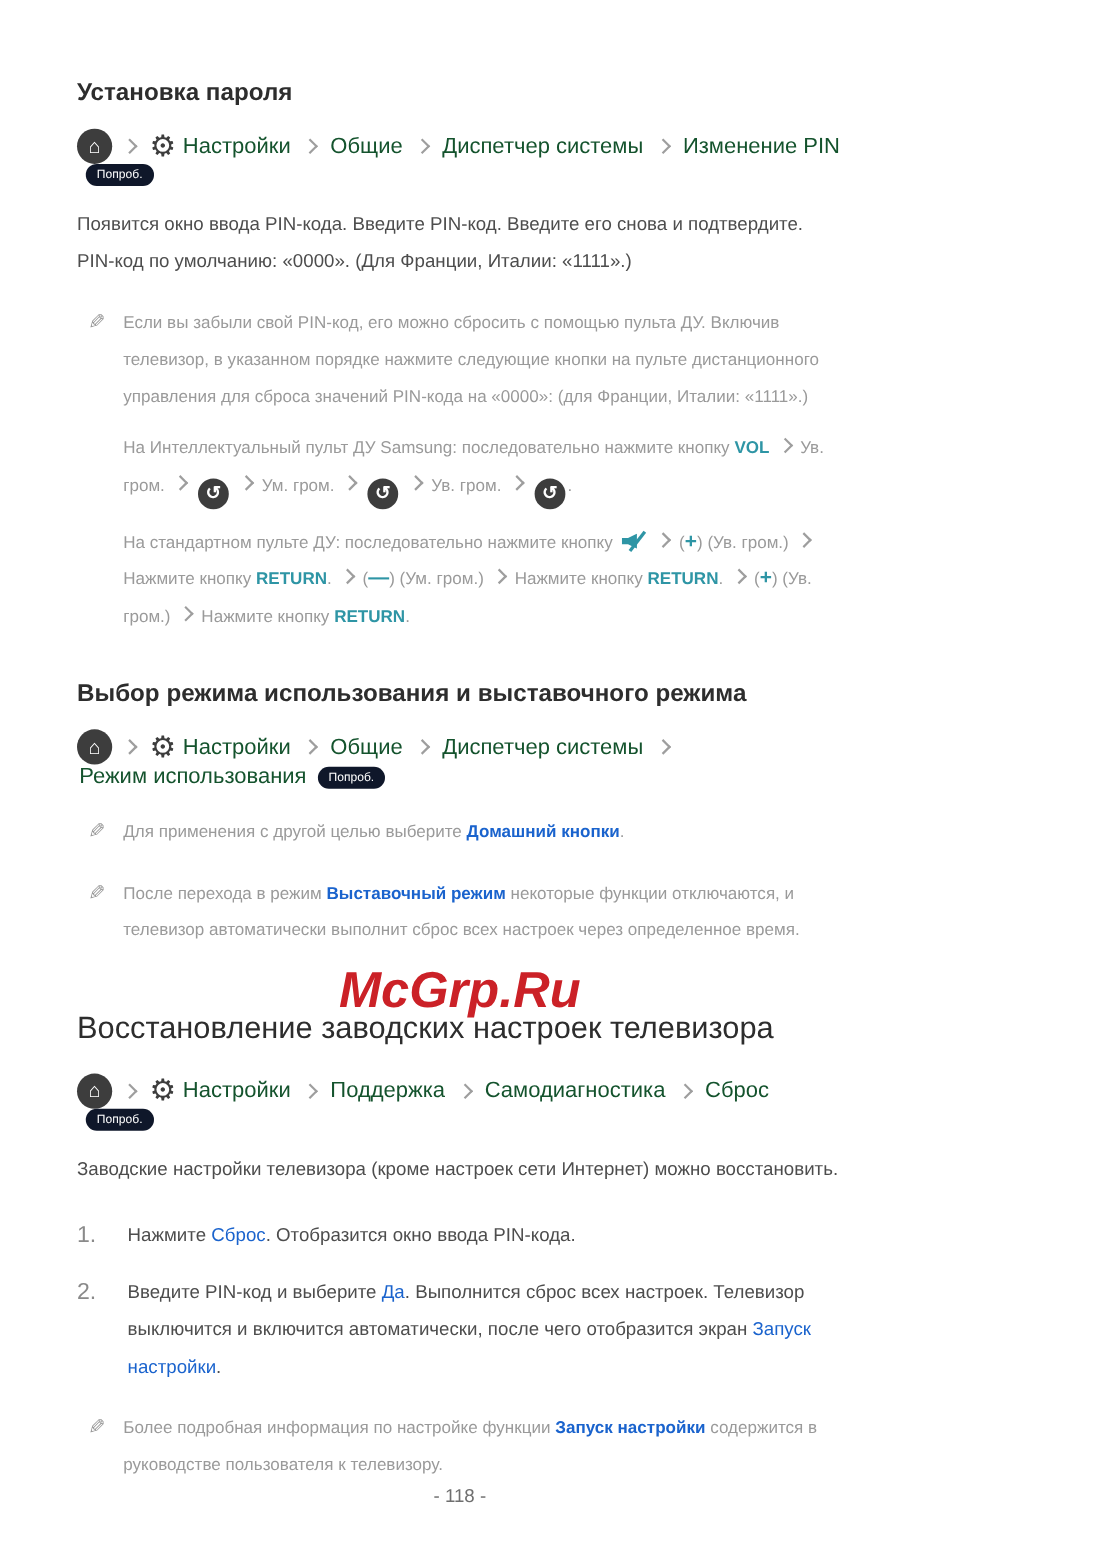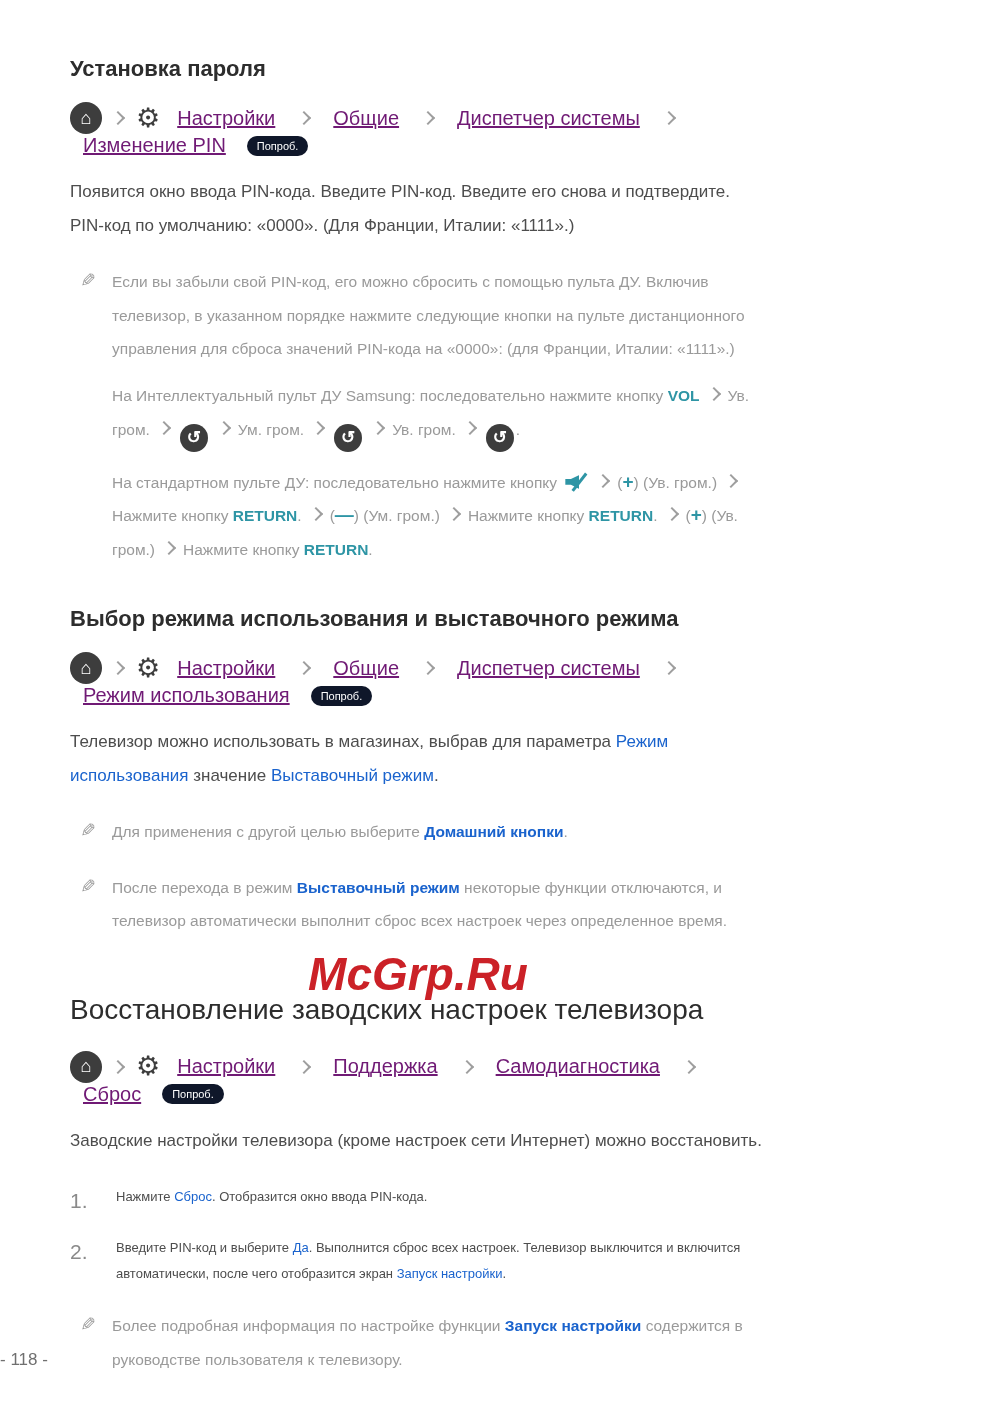--- a/index.html
+++ b/index.html
@@ -1,38 +1,38 @@
 <!DOCTYPE html>
 <html lang="ru"><head>
 <meta charset="utf-8">
 <style>
   html,body{margin:0;padding:0;background:#ffffff;}
   body{width:1000px;height:1414px;position:relative;overflow:hidden;
        font-family:"Liberation Sans", sans-serif;color:#4d4d4d;}
   .page{position:relative;width:836px;height:1414px;box-sizing:border-box;
-        padding:56px 70px 0 70px;}
+        padding:71px 70px 0 70px;}
   h2.sec-title{font-size:22px;line-height:1.2;color:#2d2d2d;font-weight:bold;
         margin:0 0 20px 0;}
   h1.big-title{font-size:28px;line-height:1.2;color:#2d2d2d;font-weight:normal;
         margin:2px 0 24px 0;}
   .breadcrumb{display:flex;align-items:center;flex-wrap:wrap;
         font-size:20px;margin:0 0 18px 0;min-height:32px;}
   .breadcrumb .seg{display:inline-flex;align-items:center;}
   p.body{font-size:17px;line-height:2.0;margin:0 0 16px 0;color:#4d4d4d;}
   .note{display:flex;margin:22px 0 10px 0;}
   .note .pencil{flex:0 0 26px;margin-top:4px;color:#9a9a9a;font-size:19px;
         transform:scaleX(-1);display:inline-block;text-align:left;}
   .note .note-body{flex:1;margin-left:16px;}
   .note p{font-size:15.5px;line-height:2.15;color:#9a9a9a;margin:0 0 14px 0;}
   .note p:last-child{margin-bottom:0;}
   
   .seg{white-space:pre-wrap;}
   .link{color:#1a63cd;}
   .linkb{color:#1a63cd;font-weight:bold;}
-  .bc-link{color:#701a75;margin:0 13px;text-decoration:underline;}
+  .bc-link{color:#14532d;margin:0 2px;}
   .teal{color:#2e95a5;font-weight:bold;}
   .plus,.minus{color:#2e95a5;font-weight:bold;font-size:19px;line-height:1;}
   .chev{display:inline-block;width:8px;height:8px;border-top:2px solid #9e9e9e;
         border-right:2px solid #9e9e9e;transform:rotate(45deg);
         margin:0 11px;flex:none;}
   p .chev{margin:0 9px;vertical-align:2px;}
   .home-icon{display:inline-flex;align-items:center;justify-content:center;
         width:32px;height:32px;border-radius:50%;background:#3d3d3d;color:#ffffff;
         font-size:18px;flex:none;}
   .gear-icon{color:#3d3d3d;font-size:27px;margin:0 4px 0 2px;line-height:1;}
@@ -45,22 +45,22 @@
         background:#2e95a5;clip-path:polygon(0 30%,40% 30%,100% 0,100% 100%,40% 70%,0 70%);}
   .mute-icon::after{content:"";position:absolute;left:14px;top:-1px;width:2.5px;height:22px;
         background:#2e95a5;transform:rotate(38deg);}
   .pill{display:inline-flex;align-items:center;background:#0f172a;color:#ffffff;
         font-size:11px;padding:4px 10px;border-radius:14px;margin-left:8px;flex:none;}
   .watermark{text-align:center;font-size:46px;font-style:italic;font-weight:bold;
         color:#cb2127;margin:6px 0 -10px 0;font-family:Liberation Sans, sans-serif;}
   .steps{margin:26px 0 6px 0;}
   .step{display:flex;margin:0 0 18px 0;}
   .step-num{flex:0 0 46px;font-size:21px;color:#8a8a8a;line-height:1.6;}
-  .step-text{flex:1;font-size:13px;line-height:2.0;color:#4d4d4d;}
-  .footer{position:absolute;left:0;bottom:44px;width:100%;
+  .step-text{flex:1;font-size:17px;line-height:2.0;color:#4d4d4d;}
+  .footer{position:absolute;left:0;bottom:44px;width:100%;text-align:center;
         font-size:17px;color:#6f6f6f;}
   .sp-lg{height:30px;}
 </style>
 </head>
 <body>
 
 <div class="page">
 
   <h2 class="sec-title">Установка пароля</h2>
   <div class="breadcrumb">
@@ -96,21 +96,20 @@
       <span class="seg gear-icon">⚙</span>
       <span class="seg bc-link">Настройки</span>
       <span class="seg chev"></span>
       <span class="seg bc-link">Общие</span>
       <span class="seg chev"></span>
       <span class="seg bc-link">Диспетчер системы</span>
       <span class="seg chev"></span>
       <span class="seg bc-link">Режим использования</span>
       <span class="seg pill">Попроб.</span>
     </div>
-  <p class="body"><span class="seg">Телевизор можно использовать в магазинах, выбрав для параметра </span><span class="seg link">Режим использования</span><span class="seg"> значение </span><span class="seg link">Выставочный режим</span><span class="seg">.</span></p>
 
   <div class="note">
     <span class="pencil">✎</span>
     <div class="note-body">
       <p><span class="seg">Для применения с другой целью выберите </span><span class="seg linkb">Домашний кнопки</span><span class="seg">.</span></p>
     </div>
   </div>
   <div class="note">
     <span class="pencil">✎</span>
     <div class="note-body">

